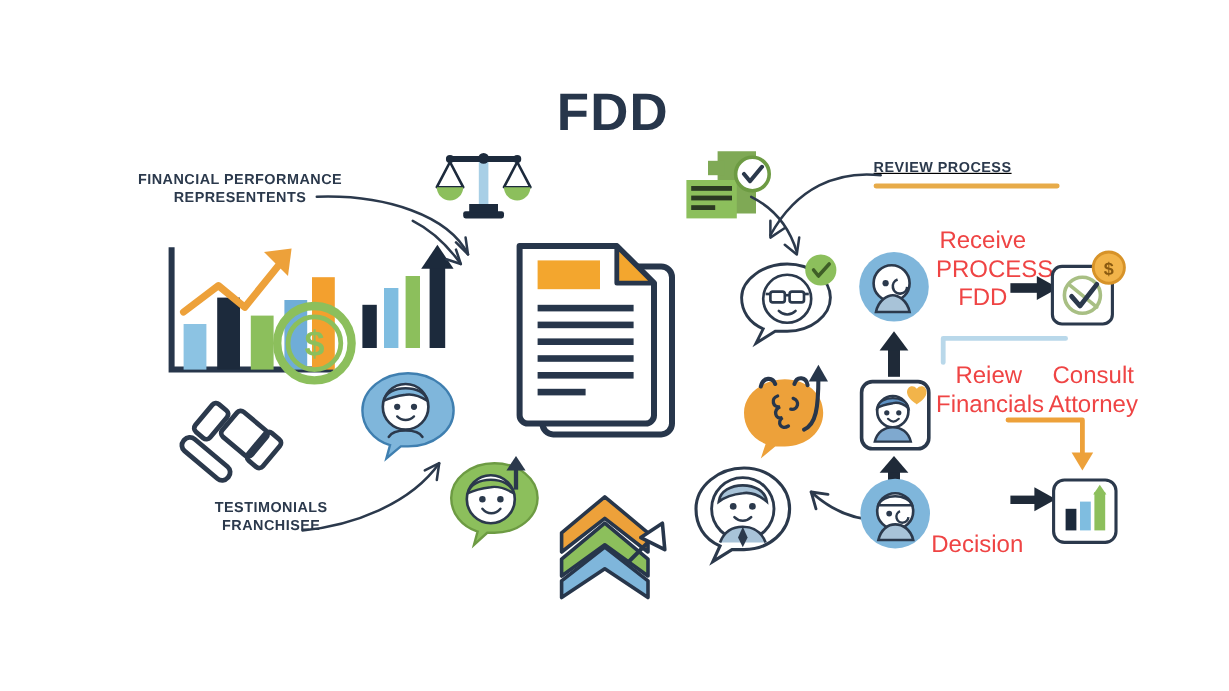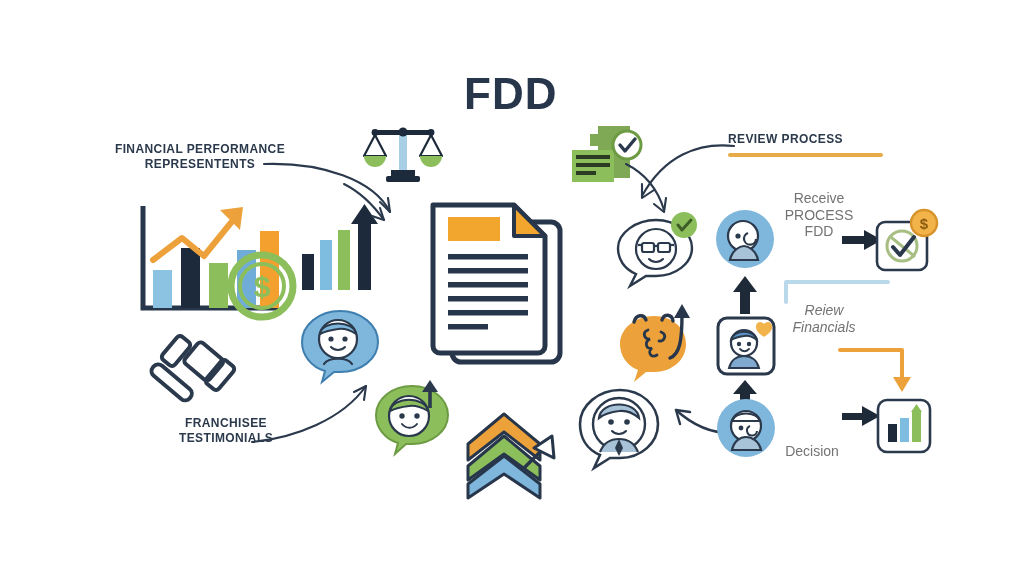--- a/index.html
+++ b/index.html
@@ -17,21 +17,21 @@
   .title{
     font-weight:bold;font-size:44px;letter-spacing:1px;
     color:#27364b;line-height:1;
   }
   .heading{
     font-weight:bold;font-size:12px;letter-spacing:.4px;
     color:#2b394c;line-height:1.28;text-align:center;
   }
   .heading.right{text-align:left;}
   .steplabel{
-    font-size:14px;color:#737373;line-height:1.18;text-align:center;
+    font-size:20px;color:#ef4444;line-height:1.18;text-align:center;
     font-weight:normal;
   }
   .underline-gold{
     height:4px;background:#e7ab49;border-radius:2px;
   }
 
   svg{display:block;overflow:visible;}
 </style>
 </head>
 <body>
@@ -124,22 +124,22 @@
     <circle cx="37" cy="38" r="20" fill="#ffffff" stroke="#2b394c" stroke-width="2.2"></circle>
     <path d="M18,33 C21,18 53,18 56,33 C49,29 43,27 37,28 C29,29 22,31 18,33 Z" fill="#8cbf5c" stroke="#2b394c" stroke-width="2"></path>
     <circle cx="30" cy="38" r="2.7" fill="#2b394c"></circle>
     <circle cx="45" cy="38" r="2.7" fill="#2b394c"></circle>
     <path d="M30,46 C34,51 41,51 45,46" fill="none" stroke="#2b394c" stroke-width="2" stroke-linecap="round"></path>
     <path d="M58,30 L58,10" stroke="#2b394c" stroke-width="3.6" fill="none"></path>
     <path d="M58,2 L66,14 L50,14 Z" fill="#2b394c"></path>
   </svg>
 
   <div class="abs" style="left:126px;top:416px;width:200px;">
+    <div class="heading">TESTIMONIALS</div>
     <div class="heading">FRANCHISEE</div>
-    <div class="heading">TESTIMONIALS</div>
   </div>
 
   <svg class="abs" style="left:250px;top:376px;" width="130" height="75">
     <path d="M2,66 C44,62 92,44 116,10" fill="none" stroke="#2b394c" stroke-width="2.1" stroke-linecap="round"></path>
     <path d="M116,10 L104,16 M116,10 L114,24" fill="none" stroke="#2b394c" stroke-width="2.1" stroke-linecap="round"></path>
   </svg>
 
   <svg class="abs" style="left:424px;top:196px;" width="150" height="180">
 
     <rect x="28" y="26" width="108" height="140" rx="9" fill="#ffffff" stroke="#27364b" stroke-width="5"></rect>
@@ -213,21 +213,21 @@
     <path d="M38,45 C42,49 48,49 52,45" fill="none" stroke="#2b394c" stroke-width="2.1" stroke-linecap="round"></path>
     <path d="M26,66 C30,56 38,53 45,53 C52,53 60,56 64,66" fill="#a8c3d8" stroke="#2b394c" stroke-width="2.2"></path>
     <path d="M45,53 L41,62 L45,70 L49,62 Z" fill="#2b394c"></path>
   </svg>
 
   <svg class="abs" style="left:662px;top:402px;" width="86" height="46">
     <path d="M82,30 C58,34 36,28 14,8" fill="none" stroke="#2b394c" stroke-width="2.4" stroke-linecap="round"></path>
     <path d="M14,8 L28,10 M14,8 L18,22" fill="none" stroke="#2b394c" stroke-width="2.4" stroke-linecap="round"></path>
   </svg>
 
-  <div class="abs" style="left:728px;top:132px;width:160px;">
+  <div class="abs" style="left:728px;top:132px;width:160px;text-decoration:underline;">
     <div class="heading right">REVIEW PROCESS</div>
     <div class="underline-gold" style="margin-top:6px;width:155px;"></div>
   </div>
 
   <svg class="abs" style="left:628px;top:140px;" width="110" height="80">
     <path d="M106,6 C70,2 36,16 14,56" fill="none" stroke="#2b394c" stroke-width="2.1" stroke-linecap="round"></path>
     <path d="M14,58 L14,44 M14,58 L26,50" fill="none" stroke="#2b394c" stroke-width="2.1" stroke-linecap="round"></path>
   </svg>
 
   <svg class="abs" style="left:714px;top:208px;" width="62" height="62">
@@ -281,25 +281,29 @@
 
   <svg class="abs" style="left:874px;top:212px;" width="62" height="62">
     <rect x="3" y="10" width="50" height="48" rx="8" fill="#ffffff" stroke="#2b394c" stroke-width="2.6"></rect>
     <circle cx="28" cy="34" r="15" fill="none" stroke="#a8bf84" stroke-width="3"></circle>
     <path d="M18,26 L40,44" stroke="#a8bf84" stroke-width="3" stroke-linecap="round"></path>
     <path d="M19,35 L26,43 L40,25" fill="none" stroke="#2b394c" stroke-width="4" stroke-linecap="round" stroke-linejoin="round"></path>
     <circle cx="50" cy="11" r="13" fill="#f2b44a" stroke="#d79329" stroke-width="2.4"></circle>
     <text x="50" y="17" text-anchor="middle" font-family="'Liberation Sans',sans-serif" font-size="15" font-weight="bold" fill="#8a5a10">$</text>
   </svg>
 
-  <div class="abs" style="left:780px;top:302px;width:88px;font-style:italic;">
+  <div class="abs" style="left:780px;top:302px;width:88px;">
     <div class="steplabel">Reiew</div>
     <div class="steplabel">Financials</div>
   </div>
 
+  <div class="abs" style="left:866px;top:302px;width:90px;">
+    <div class="steplabel">Consult</div>
+    <div class="steplabel">Attorney</div>
+  </div>
 
   <svg class="abs" style="left:782px;top:276px;" width="110" height="28">
     <path d="M4,26 L4,6 L106,6" fill="none" stroke="#b9d8ea" stroke-width="4" stroke-linecap="round" stroke-linejoin="round"></path>
   </svg>
 
   <svg class="abs" style="left:838px;top:344px;" width="80" height="56">
     <path d="M2,6 L64,6 L64,36" fill="none" stroke="#eda13a" stroke-width="4" stroke-linecap="round" stroke-linejoin="round"></path>
     <path d="M64,48 L73,33 L55,33 Z" fill="#eda13a"></path>
   </svg>
 

